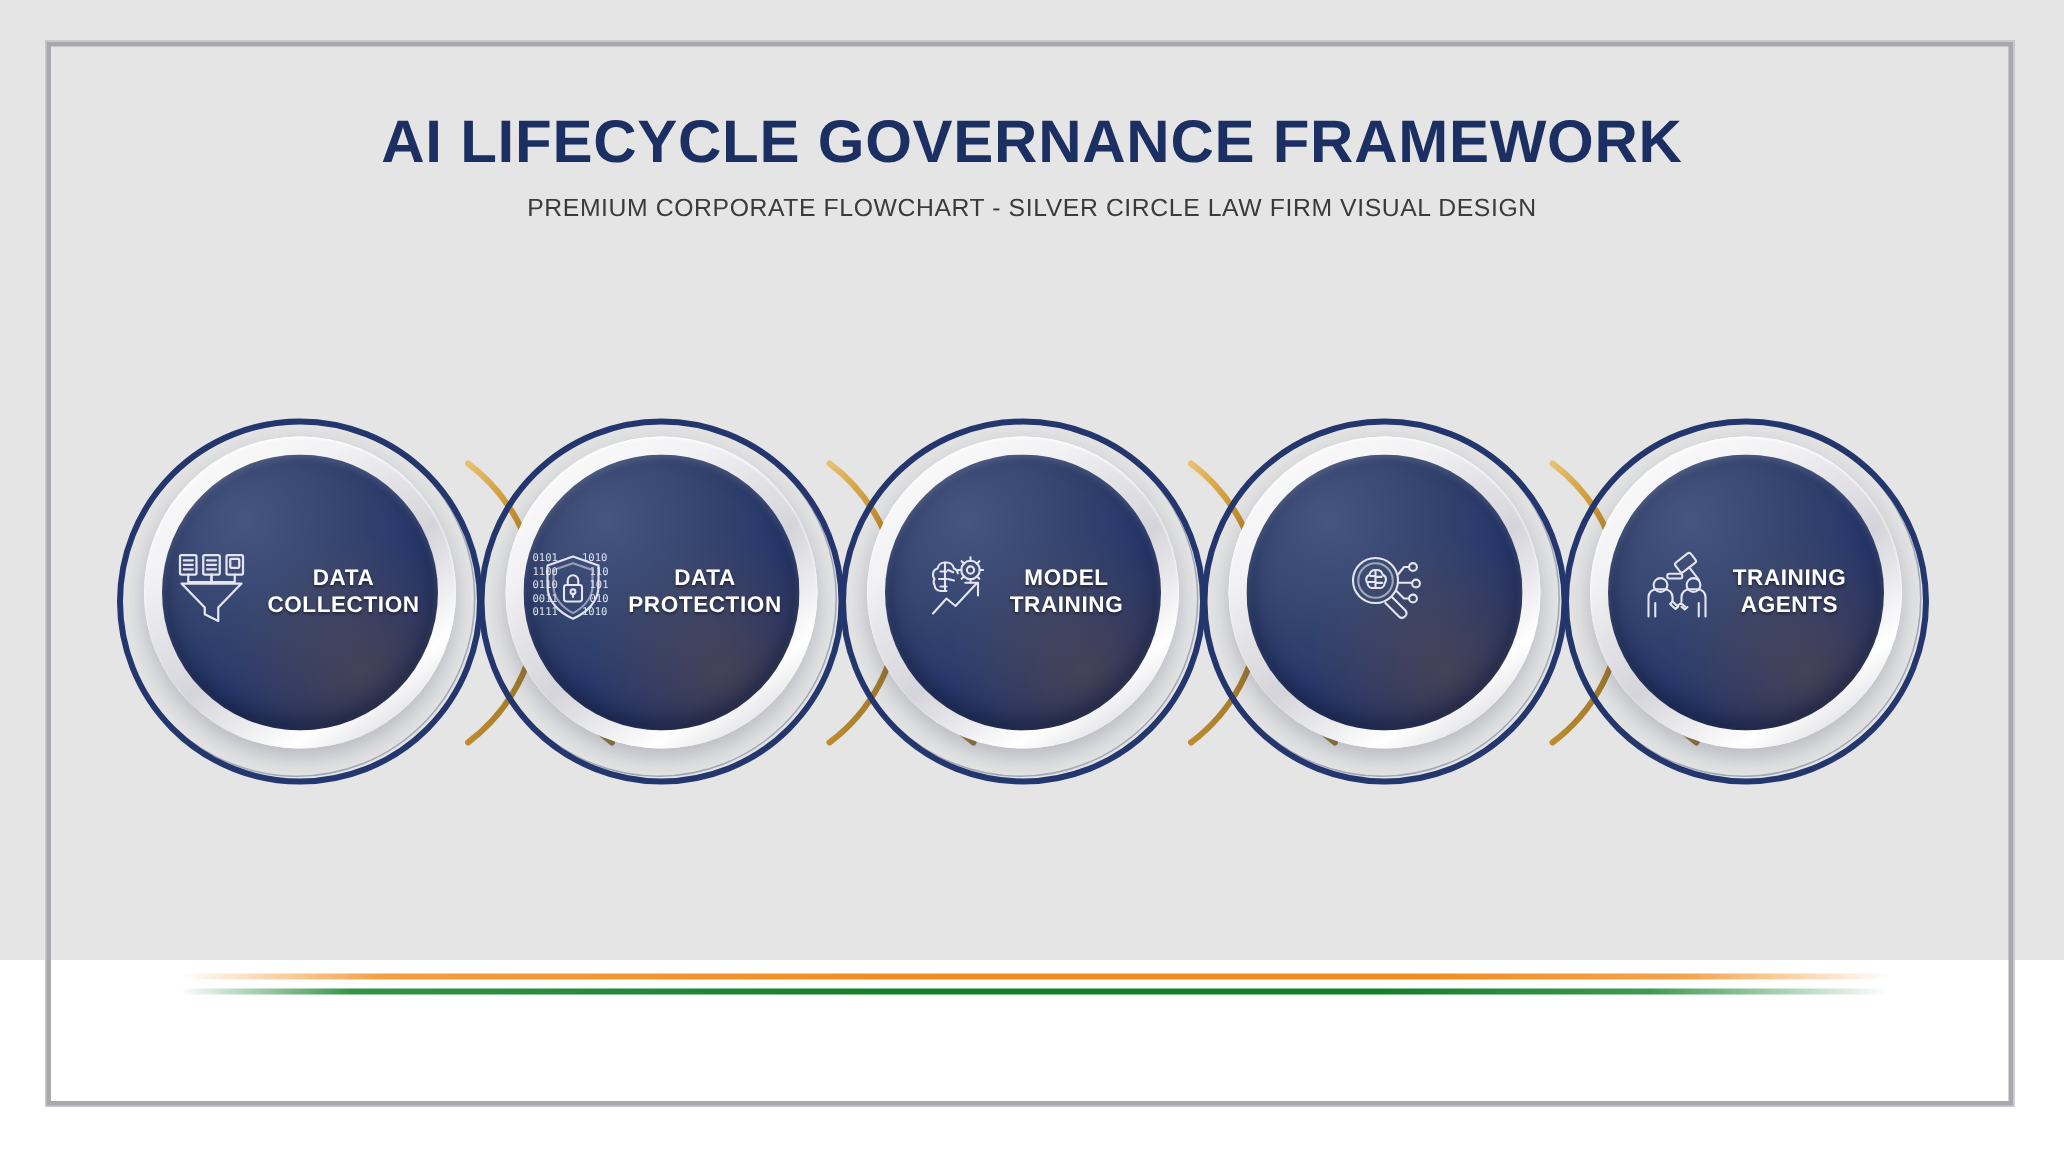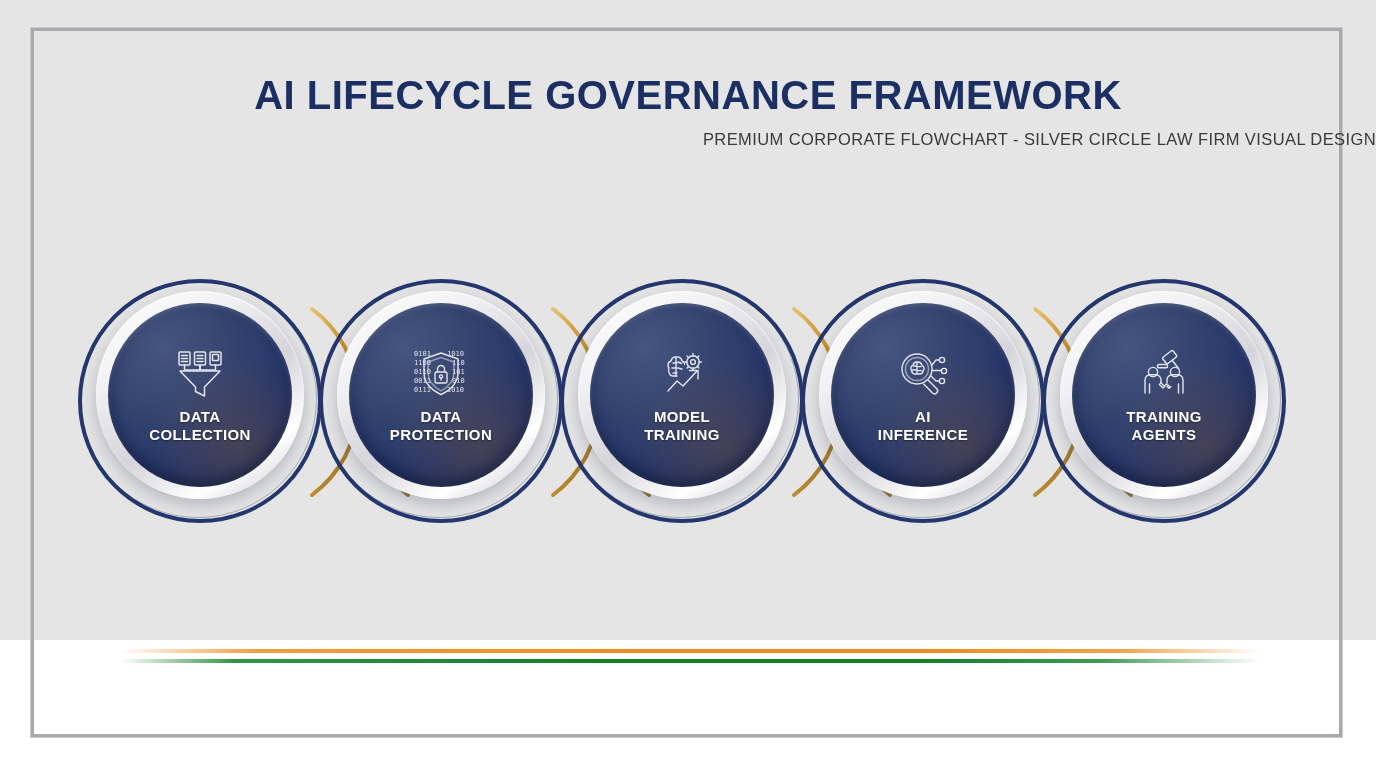--- a/index.html
+++ b/index.html
@@ -54,21 +54,20 @@
     line-height: 1.15;
     white-space: nowrap;
   }
   .subtitle {
     margin-top: 12px;
     font-size: 16.5px;
     font-weight: 400;
     letter-spacing: 0.4px;
     color: #3a3a3a;
     white-space: nowrap;
-    text-align: right;
   }
 
   
   .flow {
     position: absolute;
     left: 0;
     top: 271px;
     width: 1376px;
     height: 262px;
   }
@@ -114,21 +113,21 @@
     position: absolute;
     left: 12px; top: 12px;
     width: 184px; height: 184px;
     border-radius: 50%;
     background:
       radial-gradient(circle at 72% 78%, rgba(120,85,60,.38) 0%, rgba(120,85,60,0) 46%),
       radial-gradient(circle at 30% 24%, #46557f 0%, #33436f 38%, #27376a 62%, #1e2d5c 100%);
     box-shadow: inset 0 2px 5px rgba(255,255,255,.16),
                 inset 0 -6px 14px rgba(10,18,45,.55);
     display: flex;
-    flex-direction: column;
+    flex-direction: row;
     align-items: center;
     justify-content: center;
   }
 
   .icon-wrap {
     width: 58px;
     height: 56px;
     margin-bottom: 6px;
     display: flex;
     align-items: center;
@@ -355,22 +354,20 @@
               <path d="M21.8 13 a4 4 0 0 1 4 3.2 a3.4 3.4 0 0 1 2.2 3.2 a3.2 3.2 0 0 1-.9 2.2 a3.4 3.4 0 0 1-3 3.4 h-2.3"></path>
               <path d="M17.5 17 h3 M16.3 21 h4.2 M21.8 17.6 h3.3 M21.8 21.6 h3.6"></path>
               <circle cx="46" cy="11" r="2.6"></circle>
               <circle cx="48" cy="22" r="2.6"></circle>
               <circle cx="46" cy="32" r="2.6"></circle>
               <path d="M36 16 L40 11 H43.4"></path>
               <path d="M36.5 21.5 H45.4"></path>
               <path d="M35 27 L40 32 H43.4"></path>
             </svg>
           </div>
-          <div class="node-label">AI
-INFERENCE</div>
         </div>
       </div>
     </div>
 
     <div class="node" style="left:1042px">
       <div class="ring-outer"></div>
       <div class="ring-silver">
         <div class="disc">
           <div class="icon-wrap">
             <svg width="56" height="50" viewBox="0 0 56 50" fill="none" stroke="#e3e6ef" stroke-width="1.4" stroke-linecap="round" stroke-linejoin="round">

